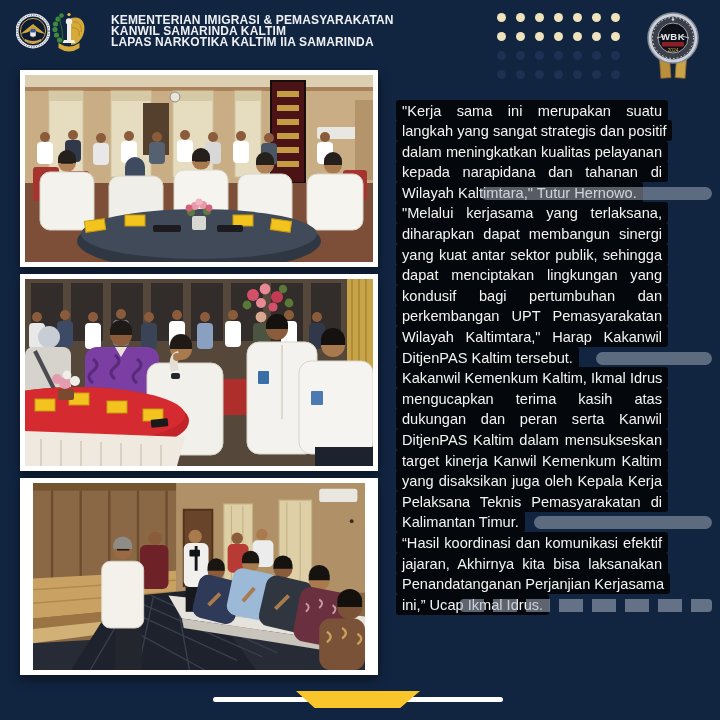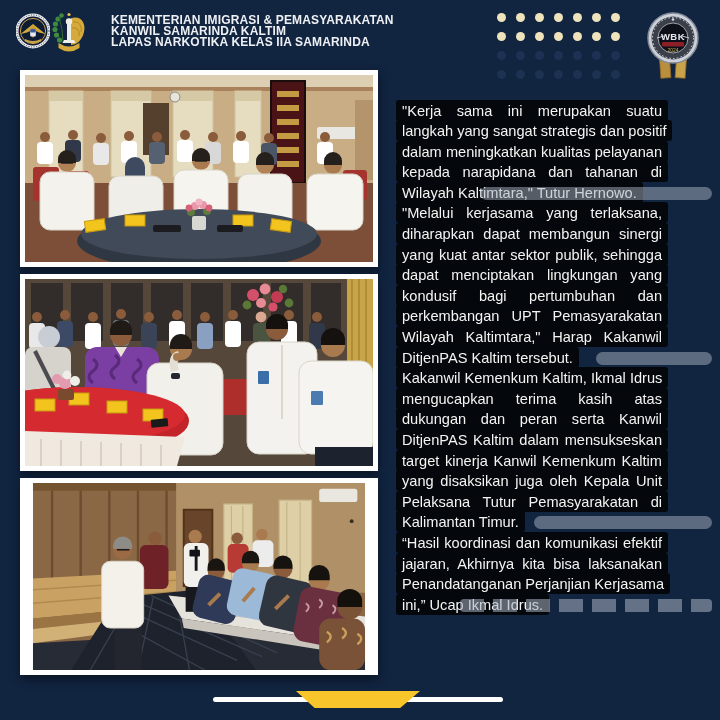--- a/index.html
+++ b/index.html
@@ -98,21 +98,21 @@
     <circle cx="18" cy="12.5" r="3.2" fill="#f0f0ea"></circle>
     <rect x="16" y="14" width="4" height="17" fill="#f0f0ea"></rect>
     <path d="M13 31 L23 31 L24.5 34 L11.5 34 Z" fill="#f0f0ea"></path>
     <path d="M7.5 34 Q18 41 28.5 34 L28.5 39 Q18 46 7.5 39 Z" fill="#d5a93a"></path>
     <circle cx="18" cy="5.5" r="1.6" fill="#e8c14e"></circle>
   </svg>
 
   <div class="org-title">
       <div class="org-line">KEMENTERIAN IMIGRASI &amp; PEMASYARAKATAN</div>
       <div class="org-line">KANWIL SAMARINDA KALTIM</div>
-      <div class="org-line">LAPAS NARKOTIKA KELAS IIA SAMARINDA</div>
+      <div class="org-line">LAPAS NARKOTIKA KALTIM IIA SAMARINDA</div>
     </div>
 
   <div class="dots-grid">
       <span class="dot dot-light"></span>
       <span class="dot dot-light"></span>
       <span class="dot dot-light"></span>
       <span class="dot dot-light"></span>
       <span class="dot dot-light"></span>
       <span class="dot dot-light"></span>
       <span class="dot dot-light"></span>
@@ -439,20 +439,20 @@
           <line x1="232" y1="110" x2="220" y2="124" stroke="#a87a4e" stroke-width="4"></line>
           <line x1="268" y1="118" x2="254" y2="132" stroke="#a87a4e" stroke-width="4"></line>
         </g>
       </svg>
     </figure>
   </div>
 
   <div class="text-col">
       <div class="para"><span class="hl">"Kerja sama ini merupakan suatu langkah yang sangat strategis dan positif dalam meningkatkan kualitas pelayanan kepada narapidana dan tahanan di Wilayah Kaltimtara," Tutur Hernowo.</span><span class="strip strip1"></span></div>
       <div class="para"><span class="hl">"Melalui kerjasama yang terlaksana, diharapkan dapat membangun sinergi yang kuat antar sektor publik, sehingga dapat menciptakan lingkungan yang kondusif bagi pertumbuhan dan perkembangan UPT Pemasyarakatan Wilayah Kaltimtara," Harap Kakanwil DitjenPAS Kaltim tersebut.</span><span class="strip strip2"></span></div>
-      <div class="para"><span class="hl">Kakanwil Kemenkum Kaltim, Ikmal Idrus mengucapkan terima kasih atas dukungan dan peran serta Kanwil DitjenPAS Kaltim dalam mensukseskan target kinerja Kanwil Kemenkum Kaltim yang disaksikan juga oleh Kepala Unit Pelaksana Tutur Pemasyarakatan di Kalimantan Timur.</span><span class="strip strip3"></span></div>
+      <div class="para"><span class="hl">Kakanwil Kemenkum Kaltim, Ikmal Idrus mengucapkan terima kasih atas dukungan dan peran serta Kanwil DitjenPAS Kaltim dalam mensukseskan target kinerja Kanwil Kemenkum Kaltim yang disaksikan juga oleh Kepala Kerja Pelaksana Teknis Pemasyarakatan di Kalimantan Timur.</span><span class="strip strip3"></span></div>
       <div class="para"><span class="hl">“Hasil koordinasi dan komunikasi efektif jajaran, Akhirnya kita bisa laksanakan Penandatanganan Perjanjian Kerjasama ini,” Ucap Ikmal Idrus.</span><span class="strip strip4"></span></div>
     </div>
 
   <div class="footer-line"></div>
   <div class="footer-trapezoid"></div>
 
 </div>
 
 </body></html>

